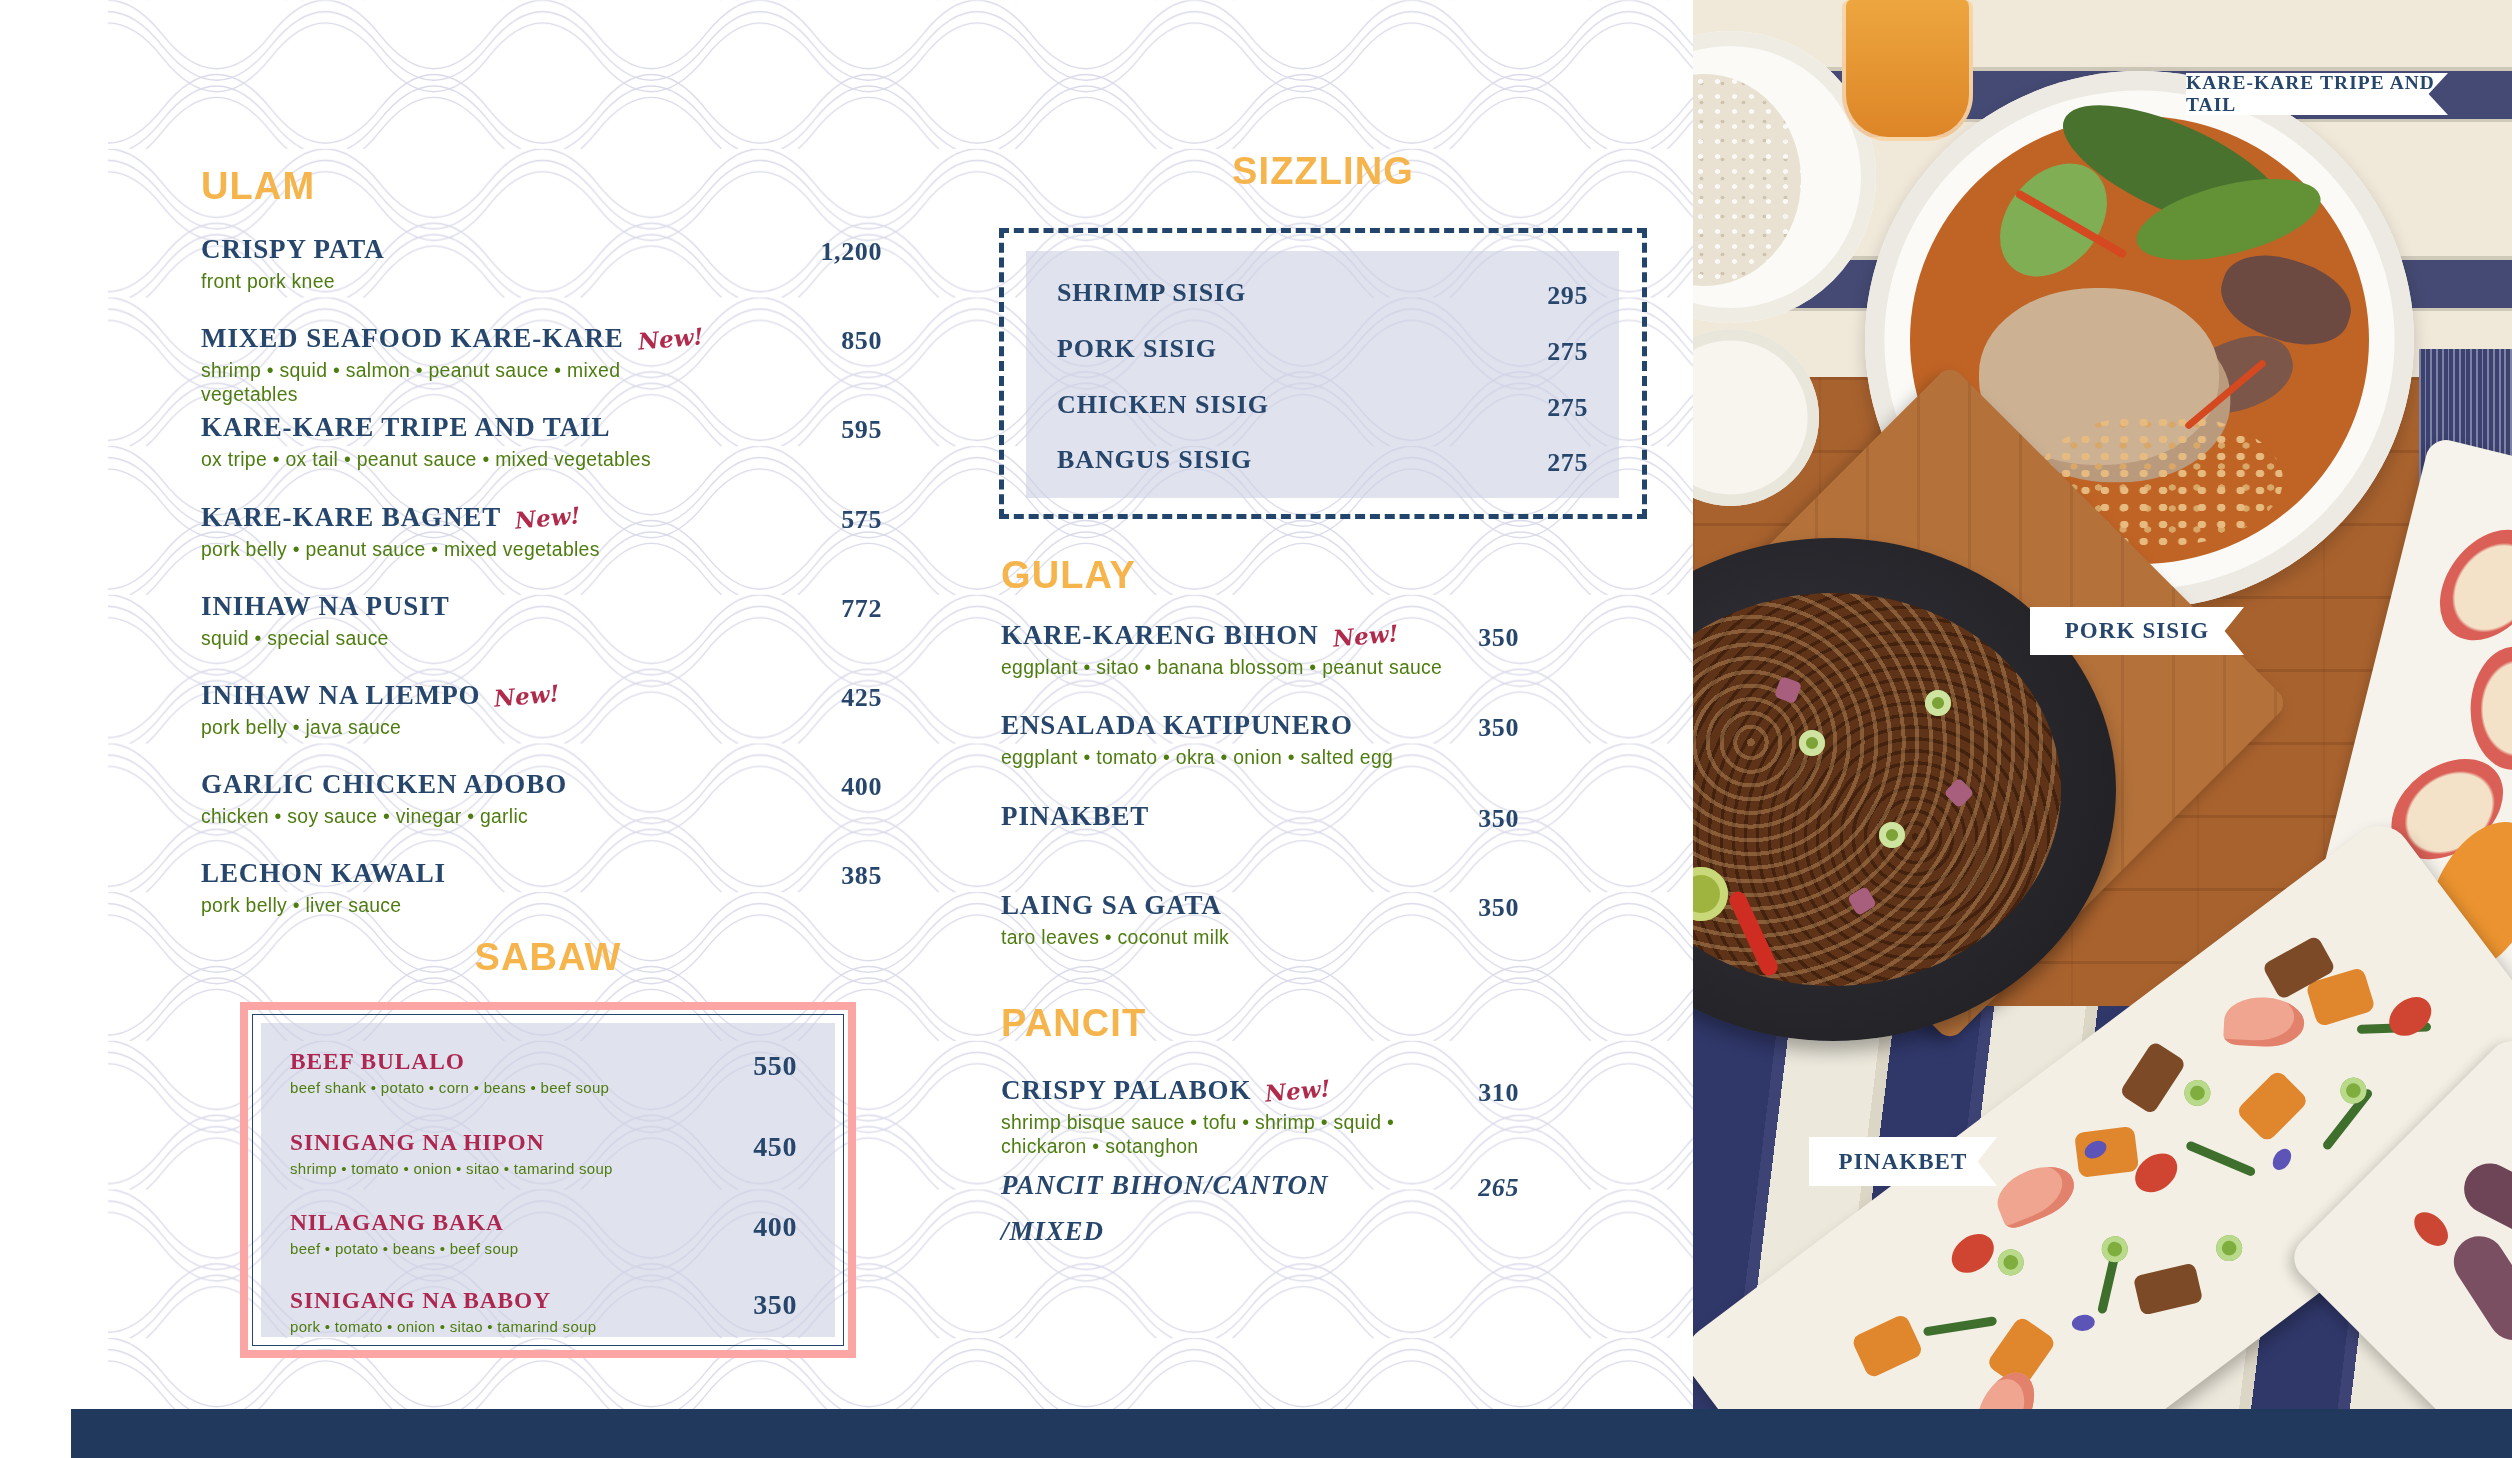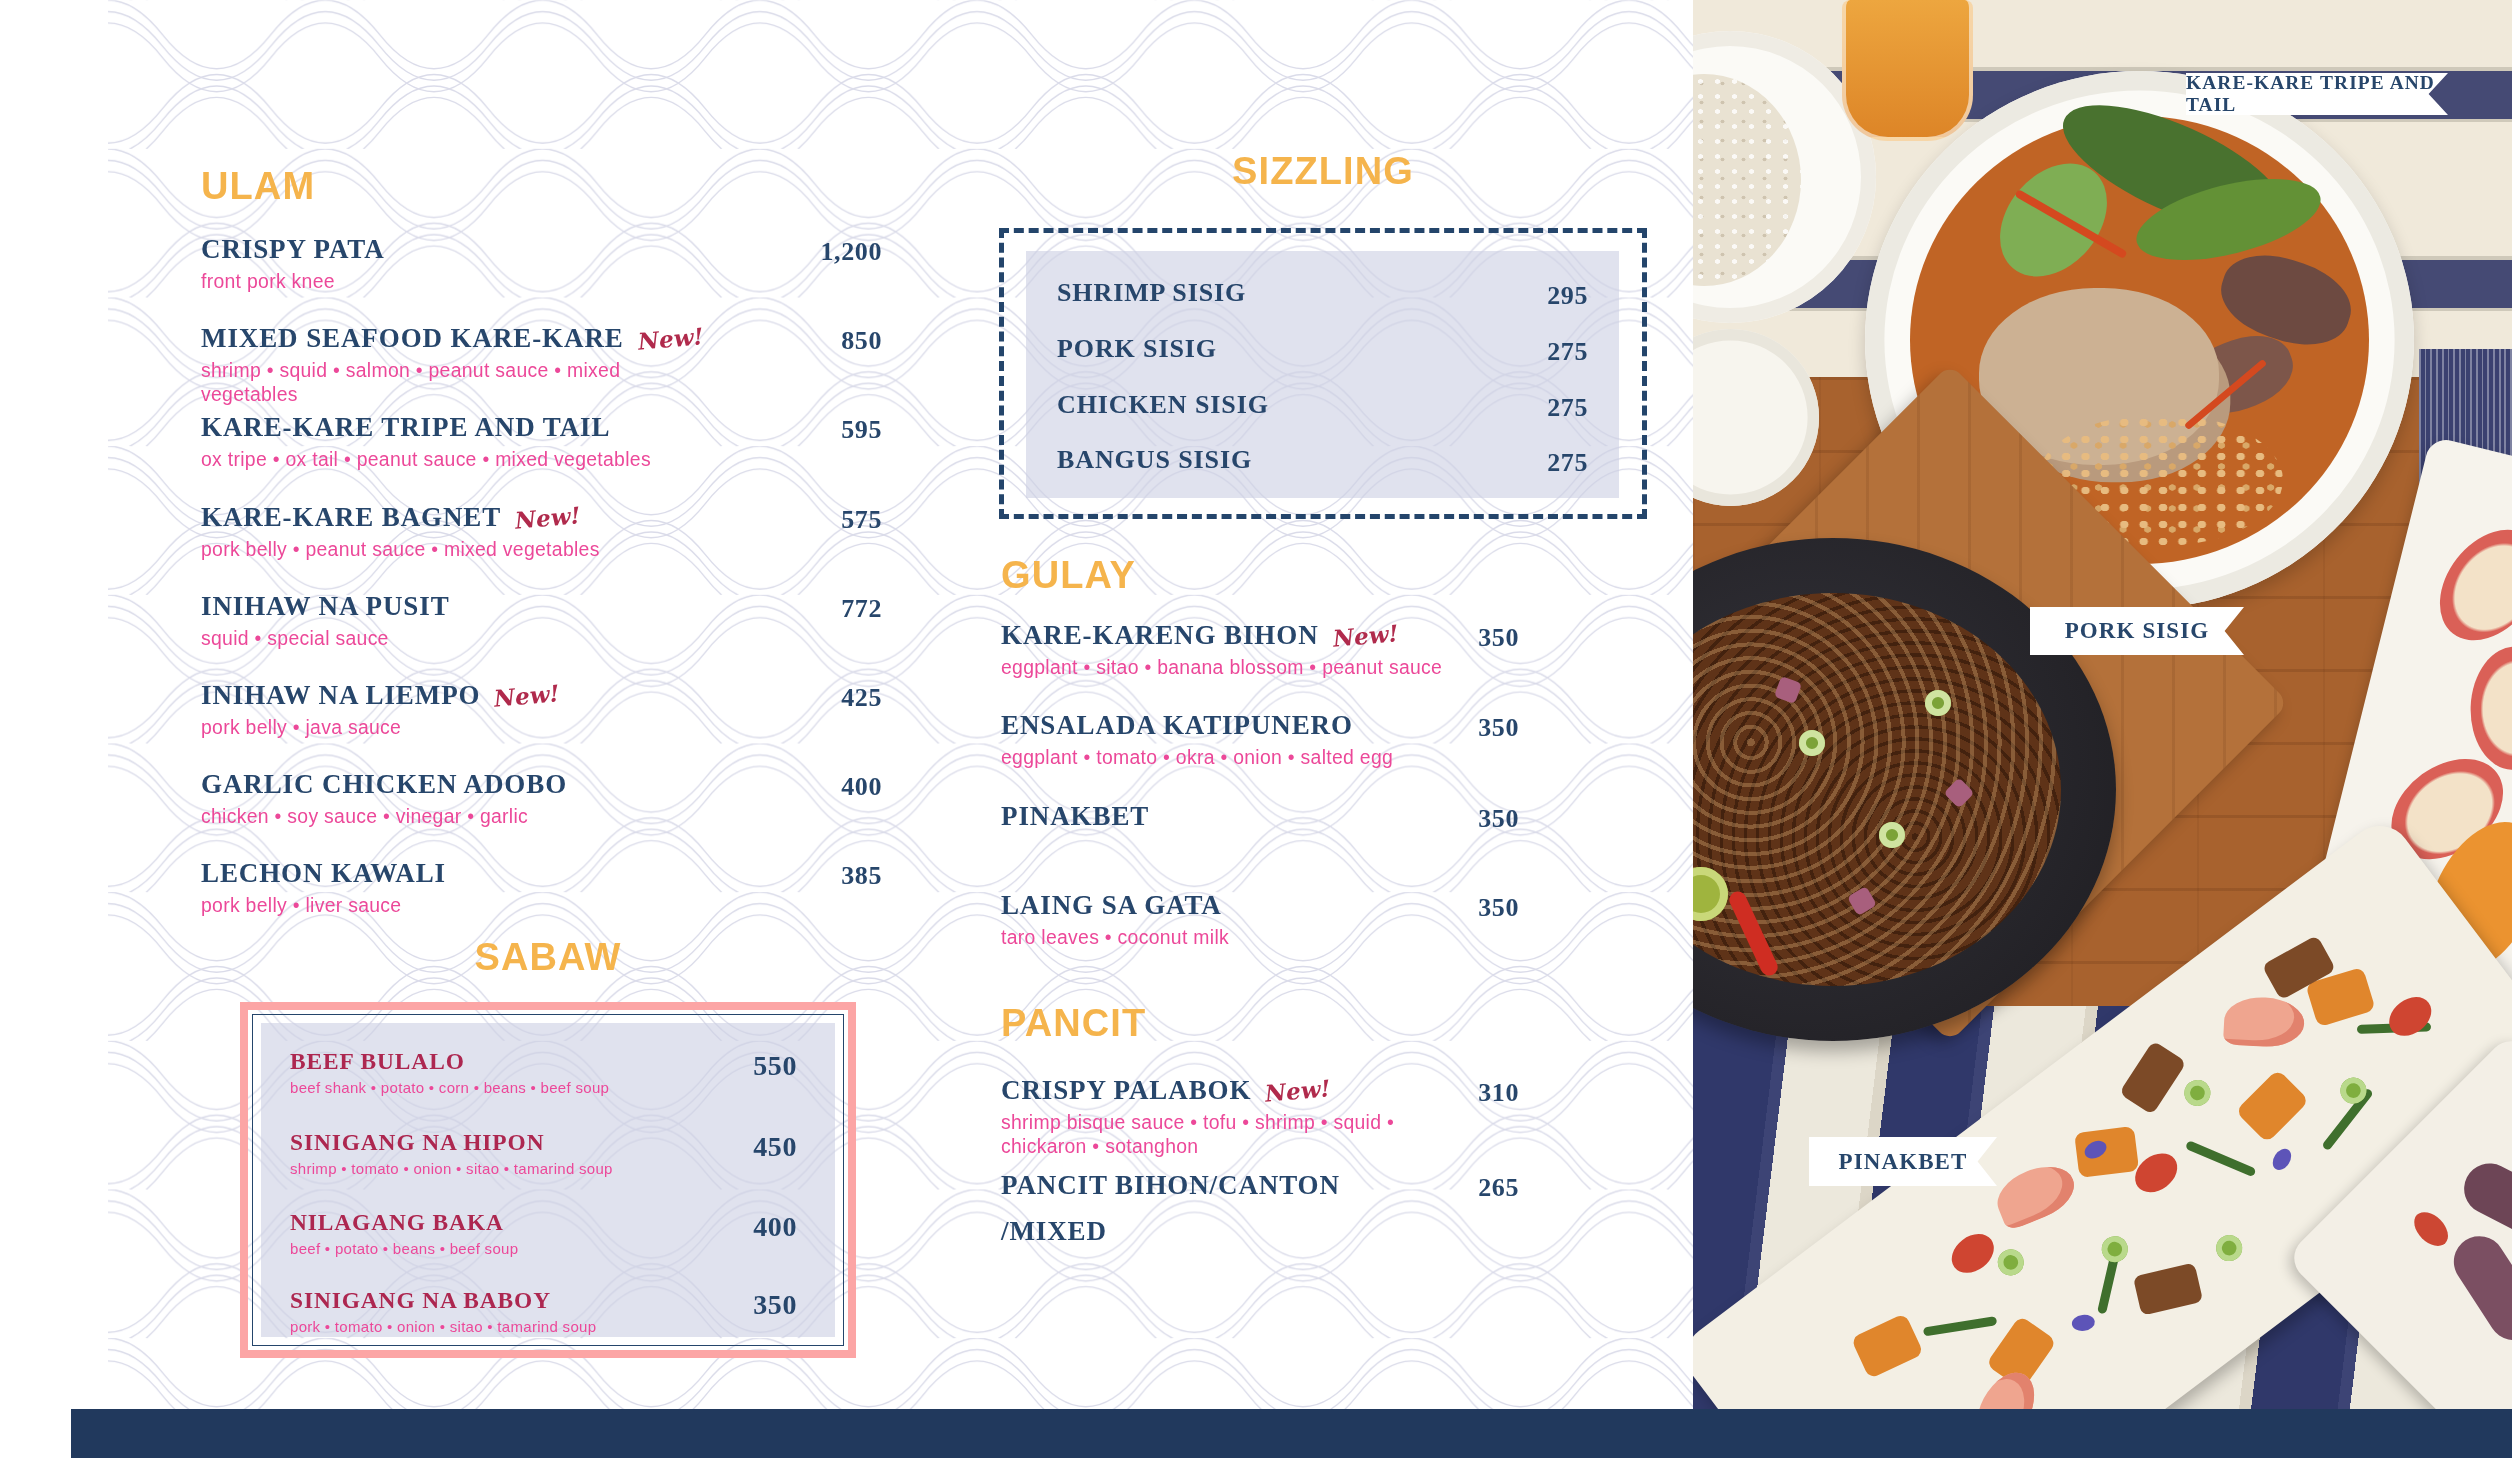--- a/index.html
+++ b/index.html
@@ -12,21 +12,21 @@
   
   .page-title{position:absolute;left:200px;top:56px;font-family:"Liberation Sans",sans-serif;
     font-weight:bold;font-size:59px;letter-spacing:5.7px;color:#a9712e;z-index:3;}
   .sec-h{position:absolute;font-family:"Liberation Sans",sans-serif;font-weight:bold;
     font-size:38px;letter-spacing:1.1px;color:#f5b44c;z-index:3;}
   .mrow{position:absolute;left:0;width:100%;z-index:3;}
   .item-name{font-family:"Liberation Serif",serif;font-weight:bold;font-size:27px;
     color:#27466b;letter-spacing:0.9px;line-height:1;}
   .item-price{position:absolute;right:0;top:1.1px;font-family:"Liberation Serif",serif;
     font-weight:bold;font-size:26px;color:#27466b;letter-spacing:0.6px;}
-  .item-desc{margin-top:7.4px;font-size:19.4px;color:#ec4899;letter-spacing:0.3px;
+  .item-desc{margin-top:7.4px;font-size:19.4px;color:#4d7c0f;letter-spacing:0.3px;
     line-height:1.2;max-width:503px;}
   .new-badge{display:inline-block;font-family:"DejaVu Serif",serif;font-style:italic;
     font-weight:bold;font-size:23px;color:#b02a4c;margin-left:11.4px;transform:rotate(-5deg);}
 
   
   #ulam-items{position:absolute;left:201px;top:236px;width:681px;z-index:3;}
   #gulay-items,#pancit-items{position:absolute;left:1001px;width:518px;z-index:3;}
   #gulay-items{top:622px;}
   #pancit-items{top:1077px;}
   #gulay-items .item-desc,#pancit-items .item-desc{max-width:446px;}
@@ -283,21 +283,21 @@
   </div>
 
   <div class="sec-h" style="left:1001px;top:1002px;">PANCIT</div>
   <div id="pancit-items">
     <div class="mrow" style="top:0;">
       <span class="item-name">CRISPY PALABOK</span>
       <span class="new-badge">New!</span>
       <div class="item-price">310</div>
       <div class="item-desc" style="max-width:452px;">shrimp bisque sauce • tofu • shrimp • squid • chickaron • sotanghon</div>
     </div>
-    <div class="mrow" style="top:95px;">
+    <div class="mrow" style="top:95px;font-style:italic;">
       <span class="item-name">PANCIT BIHON/CANTON</span>
       <div class="item-price">265</div>
       <div class="item-name" style="margin-top:19.4px;">/MIXED</div>
     </div>
   </div>
 
   <div id="photo">
     <div class="band1"></div>
     <div class="band2"></div>
     <div class="band3"></div>

